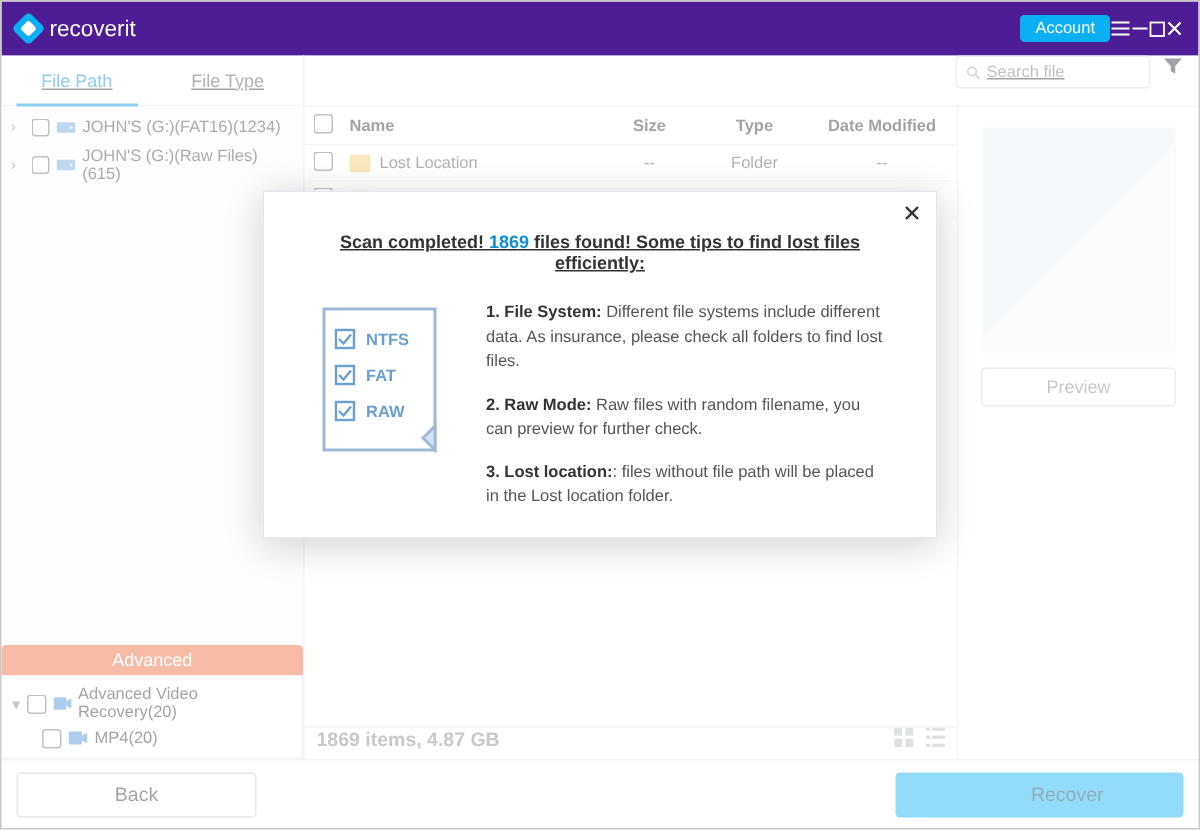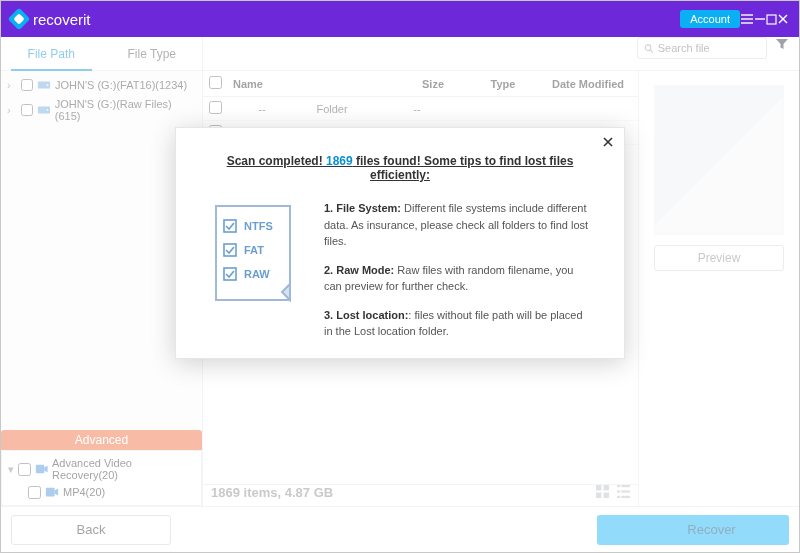--- a/index.html
+++ b/index.html
@@ -1,28 +1,28 @@
 <!DOCTYPE html>
 <html><head>
 <meta charset="utf-8">
 <style>
 * { box-sizing: border-box; margin: 0; padding: 0; font-family: -apple-system, "Segoe UI", Arial, sans-serif; }
 body { width: 800px; height: 553px; background: #fff; border: 1px solid #c8c8c8; position: relative; overflow: hidden; font-size: 12px; color: #333; }
 
 
-.titlebar { height: 36px; background: #6d28d9; display: flex; align-items: center; padding: 0 10px; }
+.titlebar { height: 36px; background: #4c1d95; display: flex; align-items: center; padding: 0 10px; }
 .brand { display: flex; align-items: center; gap: 6px; color: #fff; font-size: 15px; font-weight: 500; }
 .brand-dot { width: 16px; height: 16px; background: #0bb0f4; transform: rotate(45deg); border-radius: 3px; position: relative; }
 .brand-dot::after { content: ""; position: absolute; inset: 4px; background: #fff; border-radius: 2px; }
 .titlebar-right { margin-left: auto; display: flex; align-items: center; color: #fff; }
 .acct-btn { background: #0bb0f4; color: #fff; padding: 3px 10px; border-radius: 3px; font-size: 11px; cursor: pointer; }
 .win-icon { cursor: pointer; display: inline-flex; }
 
 
-.toolbar { height: 34px; display: flex; border-bottom: 1px solid #e3e6ea; }
+.toolbar { height: 34px; display: flex; border-bottom: 1px solid #e3e6ea; text-decoration: underline; }
 .tabs { width: 202px; display: flex; border-right: 1px solid #e3e6ea; }
 .tab { flex: 1; display: flex; align-items: center; justify-content: center; font-size: 12px; color: #555; cursor: pointer; position: relative; }
 .tab.active { color: #0b8fd4; }
 .tab.active::after { content: ""; position: absolute; bottom: -1px; left: 10px; right: 10px; height: 2px; background: #0b8fd4; }
 .search-wrap { margin-left: auto; display: flex; align-items: flex-start; padding-right: 10px; gap: 8px; }
 .search-box { width: 130px; height: 22px; border: 1px solid #d0d4d8; border-radius: 3px; display: flex; align-items: center; padding: 0 6px; gap: 4px; color: #999; }
 .search-box input { border: none; outline: none; width: 100%; font-size: 11px; color: #444; }
 
 
 .main { display: flex; height: calc(100% - 36px - 34px - 46px); }
@@ -184,20 +184,24 @@
   <div class="filepane">
     <div class="colhead">
       <div class="c-chk"><input type="checkbox" style=""></div>
       <div class="c-name">Name</div>
       <div class="c-size">Size</div>
       <div class="c-type">Type</div>
       <div class="c-date">Date Modified</div>
     </div>
     <div class="frow">
       <div class="c-chk"><input type="checkbox" style=""></div>
+      <div class="c-name">
+          <span class="folder-icon"></span>
+          <span>Lost Location</span>
+        </div>
       <div class="c-size">--</div>
       <div class="c-type">Folder</div>
       <div class="c-date">--</div>
     </div>
     <div class="frow">
       <div class="c-chk"><input type="checkbox" style=""></div>
       <div class="c-name">
           <span class="folder-icon"></span>
           <span>System Volume Information</span>
         </div>

